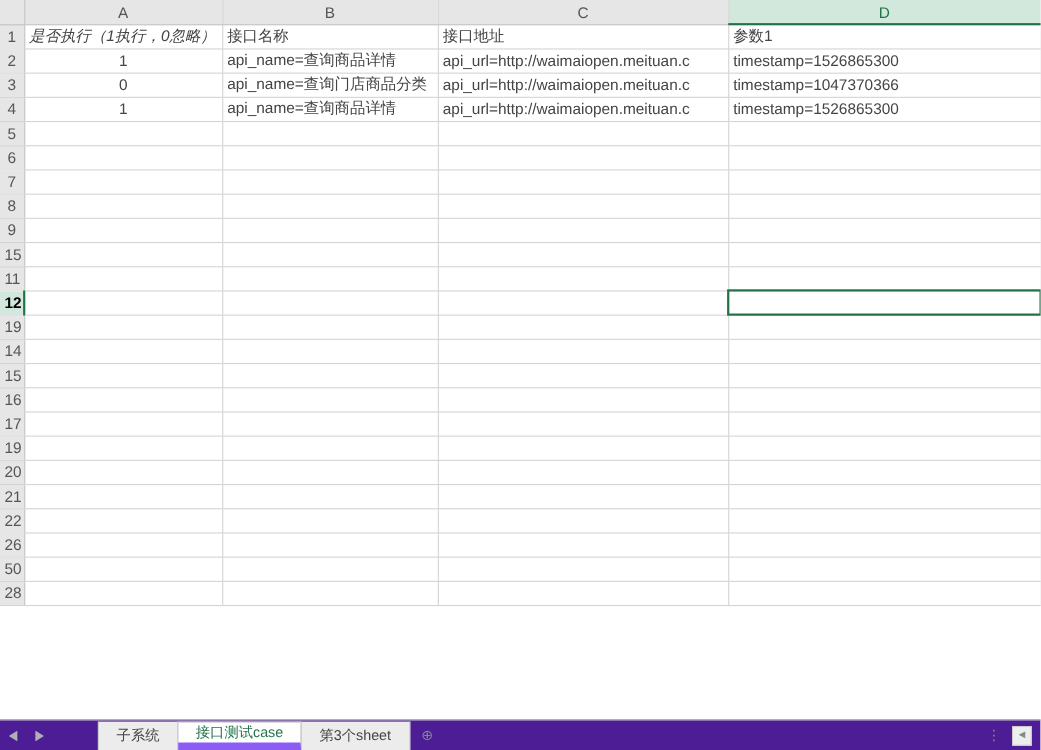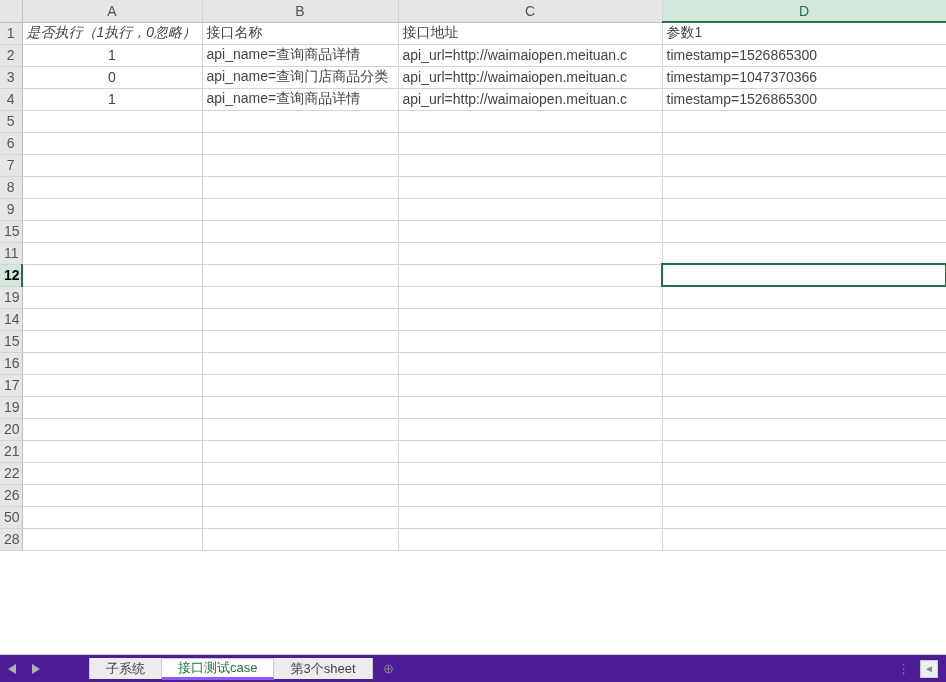--- a/index.html
+++ b/index.html
@@ -108,21 +108,21 @@
     align-items: center;
     border-right: 1px solid #ccc;
     color: #444;
     background: #ececec;
     cursor: pointer;
   }
   .tab:first-child { border-left: 1px solid #ccc; }
   .tab.active {
     background: #fff;
     color: #217346;
-    border-bottom: 3px solid #8b5cf6;
+    border-bottom: 8px solid #8b5cf6;
     margin-bottom: -1px;
     border-top: 1px solid #ccc;
   }
   .add-tab {
     width: 32px;
     display: flex;
     align-items: center;
     justify-content: center;
     color: #888;
     cursor: pointer;

